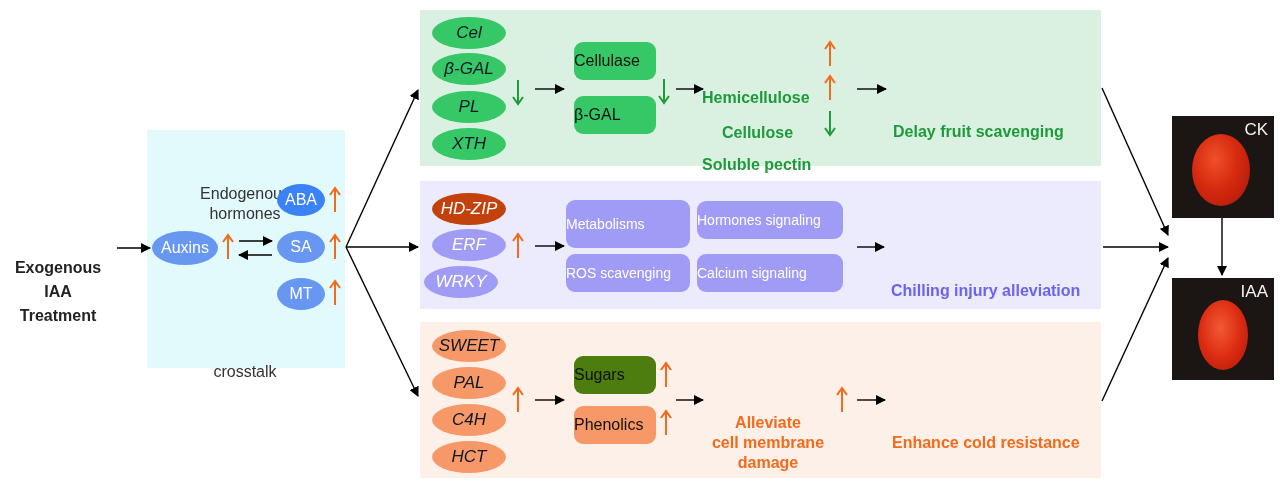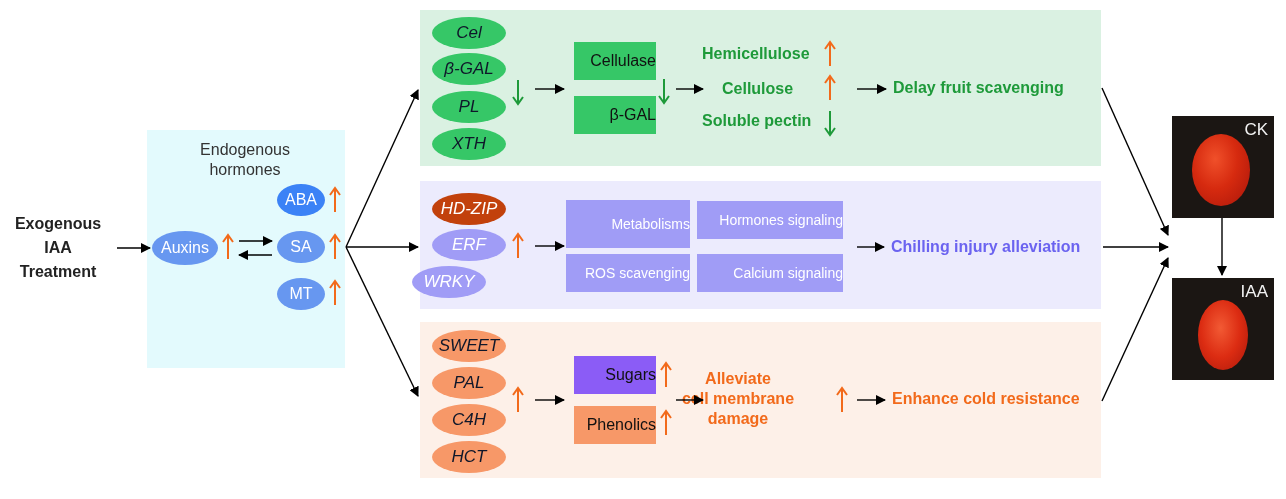--- a/index.html
+++ b/index.html
@@ -2,23 +2,23 @@
 <html><head>
 <meta charset="utf-8">
 <style>
   html, body { margin:0; padding:0; background:#ffffff; }
   body { width:1286px; height:499px; position:relative; overflow:hidden;
          font-family:"Liberation Sans", sans-serif; }
   .panel { position:absolute; }
   .ell { position:absolute; border-radius:50%; display:flex; align-items:center; justify-content:center;
          font-size:17px; color:#0f172a; }
   .ell.it { font-style:italic; }
-  .rbox { position:absolute; border-radius:0; display:flex; align-items:center; justify-content:flex-end;
+  .rbox { position:absolute; border-radius:9px; display:flex; align-items:center; justify-content:flex-start;
           font-size:16px; color:#111; }
-  .txt { position:absolute; white-space:nowrap; }
+  .txt { position:absolute; white-space:nowrap;margin-top:44px; }
   .bold { font-weight:bold; }
   .center { text-align:center; }
   svg.overlay { position:absolute; left:0; top:0; pointer-events:none; }
   .photo { position:absolute; background:#1b1613; overflow:hidden; }
   .tomato { position:absolute; border-radius:50%; }
   .photo-label { position:absolute; color:#f2f2f2; font-size:17px; }
 </style>
 </head>
 <body>
 
@@ -31,20 +31,21 @@
   <div>Exogenous</div>
   <div>IAA</div>
   <div>Treatment</div>
 </div>
 
 <div class="txt center" style="left:190px;top:140px;width:110px;font-size:16px;line-height:20px;color:#333;">
   <div>Endogenous</div>
   <div>hormones</div>
 </div>
 <div class="txt center" style="left:165px;top:318px;width:160px;font-size:16px;line-height:20px;color:#333;">
+  <div>crosstalk</div>
 </div>
 
 <div class="ell" style="left:152px;top:231px;width:66px;height:34px;background:#6797f0;color:#fff;font-size:16px;">
   <span>Auxins</span>
 </div>
 <div class="ell" style="left:277px;top:184px;width:48px;height:32px;background:#3b82f6;color:#fff;font-size:16px;">
   <span>ABA</span>
 </div>
 <div class="ell" style="left:277px;top:231px;width:48px;height:32px;background:#6797f0;color:#fff;font-size:16px;">
   <span>SA</span>
@@ -77,21 +78,21 @@
 <div class="txt bold" style="left:722px;top:80px;font-size:16px;color:#1e9a3a;">Cellulose</div>
 <div class="txt bold" style="left:702px;top:112px;font-size:16px;color:#1e9a3a;">Soluble pectin</div>
 <div class="txt bold" style="left:893px;top:79px;font-size:16px;color:#1e9a3a;">Delay fruit scavenging</div>
 
 <div class="ell it" style="left:432px;top:193px;width:74px;height:32px;background:#c2410c;color:#fff;">
   <span>HD-ZIP</span>
   </div>
 <div class="ell it" style="left:432px;top:229px;width:74px;height:32px;background:#a09cf6;color:#fff;">
   <span>ERF</span>
   </div>
-<div class="ell it" style="left:412px;top:266px;width:74px;height:32px;background:#a09cf6;color:#fff;">
+<div class="ell it" style="left:424px;top:266px;width:74px;height:32px;background:#a09cf6;color:#fff;">
   <span>WRKY</span>
   </div>
 
 <div class="rbox" style="left:566px;top:200px;width:124px;height:48px;background:#a09cf6;color:#fff;font-size:14px;">
   <span>Metabolisms</span>
   </div>
 <div class="rbox" style="left:697px;top:201px;width:146px;height:38px;background:#a09cf6;color:#fff;font-size:14px;">
   <span>Hormones signaling</span>
   </div>
 <div class="rbox" style="left:566px;top:254px;width:124px;height:38px;background:#a09cf6;color:#fff;font-size:14px;">
@@ -109,28 +110,28 @@
 <div class="ell it" style="left:432px;top:367px;width:74px;height:32px;background:#f79868;">
   <span>PAL</span>
   </div>
 <div class="ell it" style="left:432px;top:404px;width:74px;height:32px;background:#f79868;">
   <span>C4H</span>
   </div>
 <div class="ell it" style="left:432px;top:441px;width:74px;height:32px;background:#f79868;">
   <span>HCT</span>
   </div>
 
-<div class="rbox" style="left:574px;top:356px;width:82px;height:38px;background:#8b5cf6;">
+<div class="rbox" style="left:574px;top:356px;width:82px;height:38px;background:#4d7c0f;">
   <span>Sugars</span>
   </div>
 <div class="rbox" style="left:574px;top:406px;width:82px;height:38px;background:#f79868;">
   <span>Phenolics</span>
   </div>
 
-<div class="txt bold center" style="left:676px;top:369px;width:124px;font-size:16px;line-height:20px;color:#f26a1b;">
+<div class="txt bold center" style="left:706px;top:369px;width:124px;font-size:16px;line-height:20px;color:#f26a1b;">
   <div>Alleviate</div>
   <div>cell membrane</div>
   <div>damage</div>
 </div>
 <div class="txt bold" style="left:892px;top:390px;font-size:16px;color:#f26a1b;">Enhance cold resistance</div>
 
 <div class="photo" style="left:1172px;top:116px;width:102px;height:102px;">
   <div class="tomato" style="left:20px;top:18px;width:58px;height:72px;background:radial-gradient(ellipse at 40% 35%, #f0502a 0%, #d62a0f 45%, #a8150a 100%);"></div>
   <div class="photo-label" style="right:6px;top:4px;margin-left:16px;">CK</div>
 </div>

